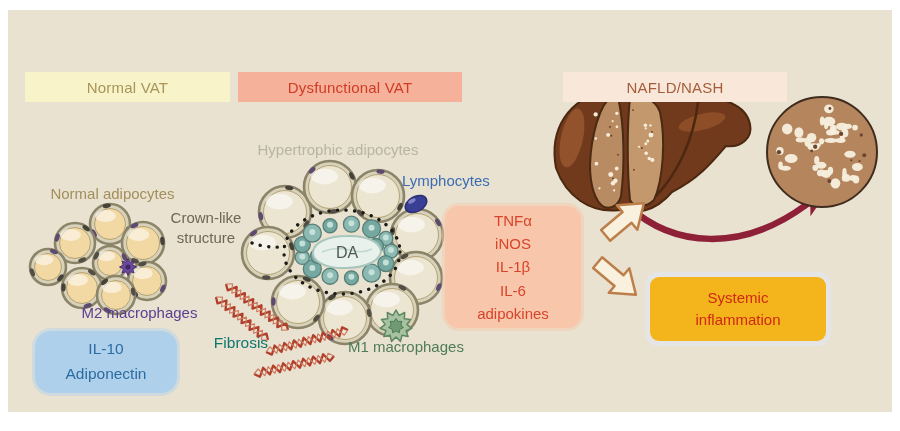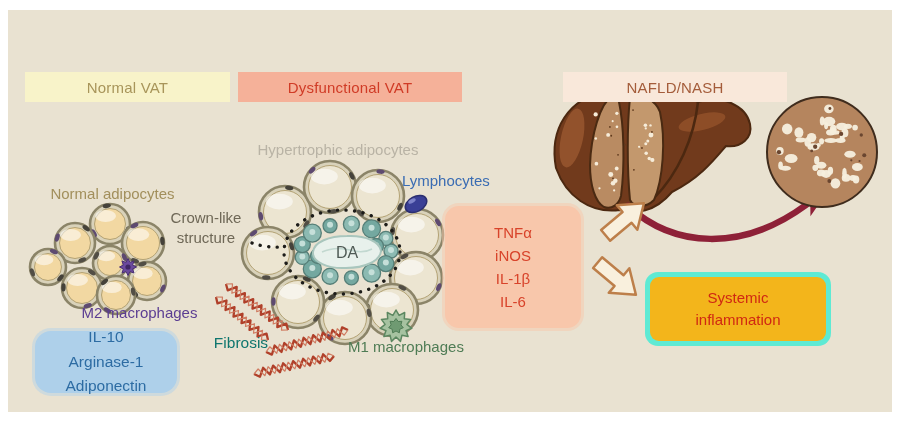--- a/index.html
+++ b/index.html
@@ -36,21 +36,21 @@
     background:#aed0ea;color:#2d6ca3;font-size:15.5px;line-height:1.6;
     box-shadow:0 0 0 3px rgba(174,208,234,.45);
   }
   #box-tnf{
     left:445px;top:206px;width:136px;height:122px;border-radius:14px;
     background:#f8c7ab;color:#d8432a;font-size:15px;line-height:1.55;
     box-shadow:0 0 0 3px rgba(248,199,171,.5);
   }
   #box-sys-outer{
     left:645px;top:272px;width:186px;height:74px;border-radius:13px;
-    background:#5eead4;padding:0;box-sizing:border-box;
+    background:#e5e5e5;padding:0;box-sizing:border-box;
     display:flex;align-items:center;justify-content:center;position:absolute;
   }
   #box-sys{
     width:176px;height:64px;border-radius:9px;background:#f3b51b;
     color:#d02812;font-size:15px;line-height:1.45;
     display:flex;align-items:center;justify-content:center;
   }
   #box-sys span{display:block;width:110px;text-align:center}
 </style>
 </head>
@@ -367,26 +367,26 @@
 <div class="lbl" id="l-normal-adipo">Normal adipocytes</div>
 <div class="lbl" id="l-hyper">Hypertrophic adipocytes</div>
 <div class="lbl" id="l-crown">Crown-like structure</div>
 <div class="lbl" id="l-m2">M2 macrophages</div>
 <div class="lbl" id="l-lymph">Lymphocytes</div>
 <div class="lbl" id="l-fibrosis">Fibrosis</div>
 <div class="lbl" id="l-m1">M1 macrophages</div>
 
 <div class="box" id="box-blue">
   <div>IL-10</div>
-  <div>Arginase-1</div>
   <div>Adiponectin</div>
 </div>
 <div class="box" id="box-tnf">
   <div>TNFα</div>
   <div>iNOS</div>
   <div>IL-1β</div>
   <div>IL-6</div>
+  <div>adipokines</div>
 </div>
 <div id="box-sys-outer">
   <div id="box-sys">
     <span>Systemic inflammation</span>
   </div>
 </div>
 
 </body></html>

